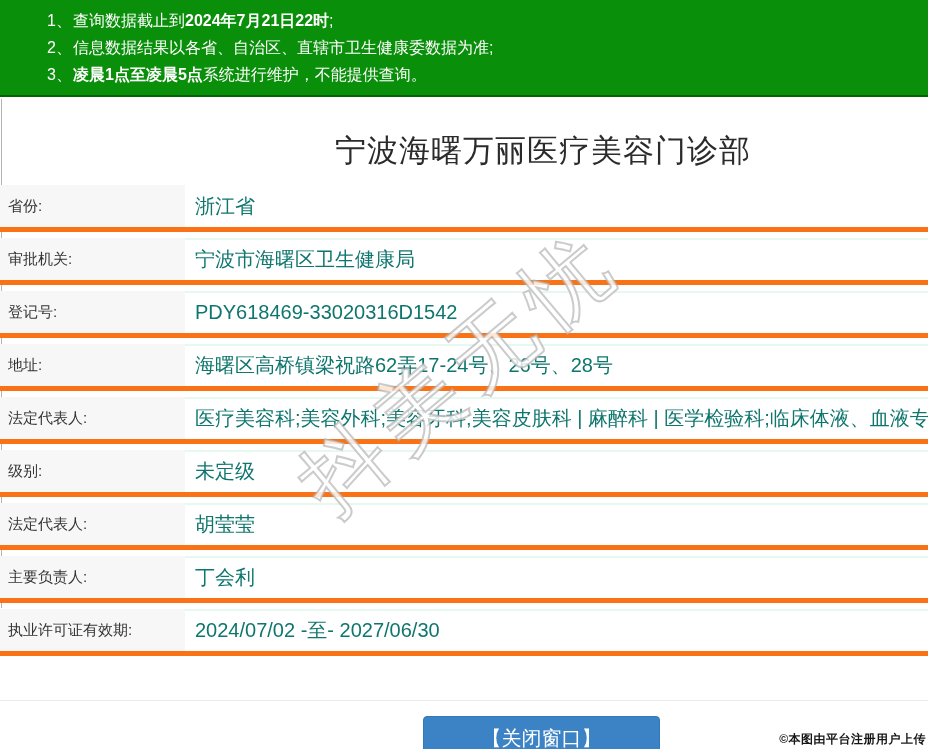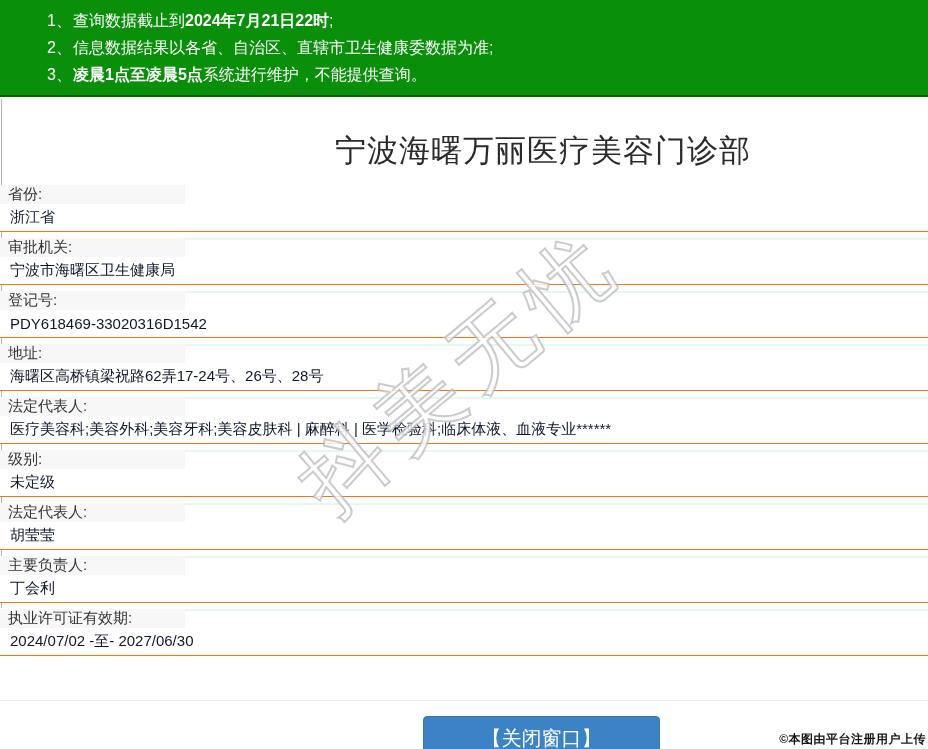--- a/index.html
+++ b/index.html
@@ -24,31 +24,31 @@
   
   .page-title{
     position:absolute;top:131px;left:0;width:1086px;
     text-align:center;font-size:31px;line-height:40px;color:#2b2b2b;
     font-weight:400;letter-spacing:1px;
   }
   
   .info-table{position:absolute;top:185px;left:0;width:928px;}
   .info-row{
     display:flex;height:47px;box-sizing:border-box;
-    border-bottom:1px solid #f97316;align-items:stretch;background:#ffffff;flex-direction:column;
+    border-bottom:5px solid #f97316;align-items:stretch;background:#ffffff;
   }
   .info-row + .info-row{box-shadow:inset 0 2px 0 rgba(228,247,239,0.9);margin-top:6px;}
   .info-label{
     width:185px;box-sizing:border-box;background:#f7f7f7;
     display:flex;align-items:center;padding-left:8px;
     font-size:15px;color:#333;flex:none;
   }
   .info-value{
     flex:1;display:flex;align-items:center;padding-left:10px;
-    font-size:15px;color:#0f172a;white-space:nowrap;overflow:hidden;
+    font-size:20px;color:#0f766e;white-space:nowrap;overflow:hidden;
   }
   
   .diag-watermark{
     position:absolute;left:190px;top:300px;width:540px;height:145px;
     line-height:145px;text-align:center;
     transform:rotate(-40deg);
     font-size:84px;letter-spacing:12px;font-weight:400;
     color:rgba(255,255,255,0.82);
     -webkit-text-stroke:2px rgba(175,175,175,0.65);
     text-stroke:2px rgba(175,175,175,0.65);

